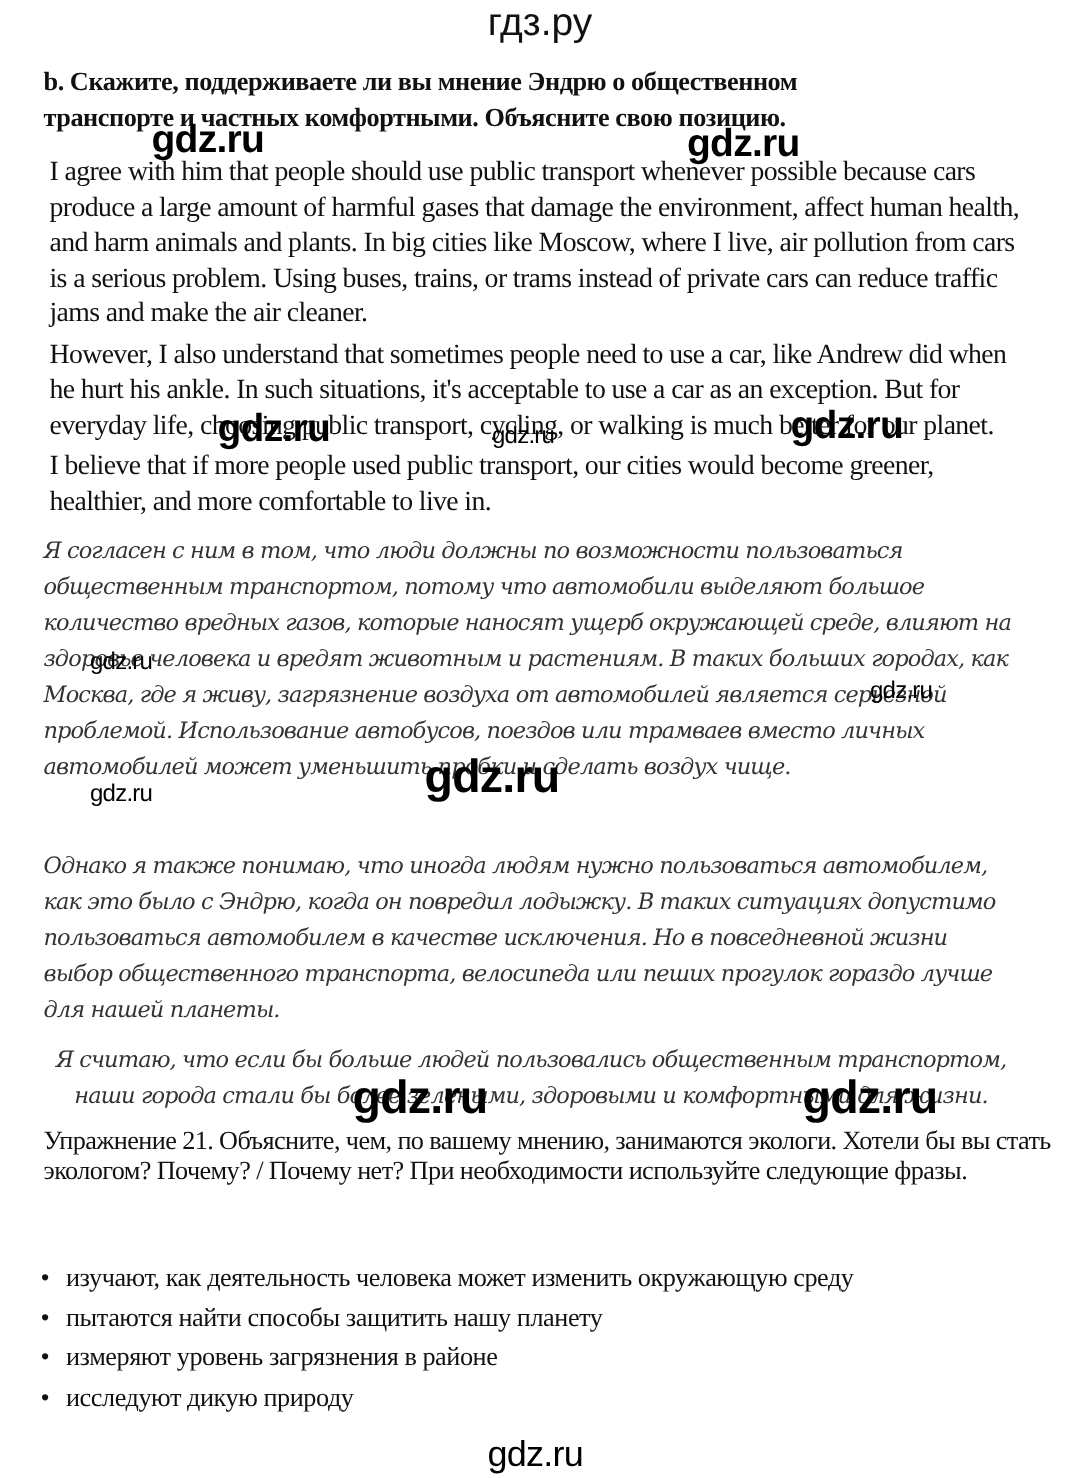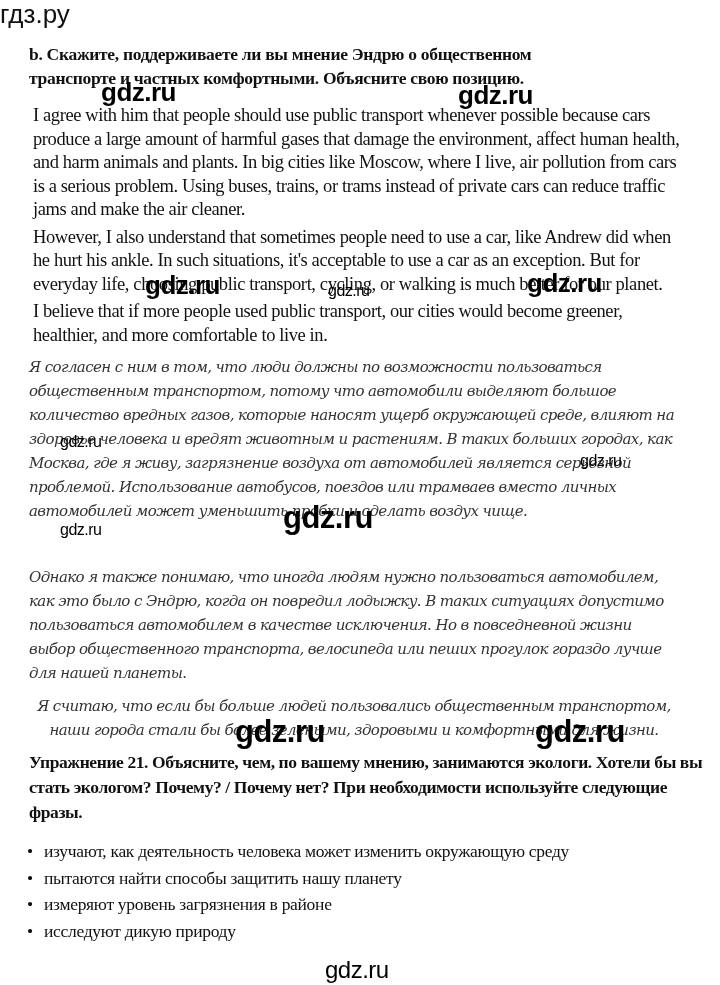--- a/index.html
+++ b/index.html
@@ -1,18 +1,18 @@
 <!DOCTYPE html>
 <html><head>
 <meta charset="utf-8">
 <style>
   html, body { margin: 0; padding: 0; background: #ffffff; }
   body { width: 720px; height: 985px; position: relative; overflow: hidden; color: #111; }
   .site-title {
-    position: absolute; top: 0; left: 0; width: 720px; 
+    position: absolute; top: 0; left: 0; width: 720px; text-align: center;
     font-family: "Liberation Sans", sans-serif; font-size: 26px; line-height: 28px; color: #111;
     top: 0px;
   }
   .task {
     position: absolute; left: 29px; top: 42px; width: 640px;
     font-family: "Liberation Serif", serif; font-weight: bold; font-size: 17.5px; line-height: 24px;
     letter-spacing: -0.3px;
   }
   .en {
     position: absolute; left: 29px; top: 100px; width: 660px;
@@ -21,21 +21,21 @@
   }
   .en p { margin: 4px; }
   .en p.l2 { margin-top: 2px; }
   .ru {
     position: absolute; left: 29px; width: 650px;
     font-family: "DejaVu Serif", serif; font-style: italic; font-size: 15px; line-height: 24px;
     color: #333; letter-spacing: -0.6px;
   }
   .ex {
     position: absolute; left: 29px; top: 750px; width: 680px;
-    font-family: "Liberation Serif", serif; font-weight: bold; font-size: 17.5px; line-height: 25px;
+    font-family: "Liberation Serif", serif; font-weight: normal; font-size: 17.5px; line-height: 20px;
     letter-spacing: -0.4px;
   }
   .bullets {
     position: absolute; left: 24px; top: 838px; margin: 0; padding: 0; list-style: none;
     font-family: "Liberation Serif", serif; font-size: 17.5px; line-height: 26.5px; letter-spacing: -0.3px;
   }
   .bullets li { position: relative; padding-left: 20px; }
   .bullets .dot { position: absolute; left: 3px; top: 0; }
   .wm {
     position: absolute; font-family: "Liberation Sans", sans-serif; font-weight: bold; color: #000;

